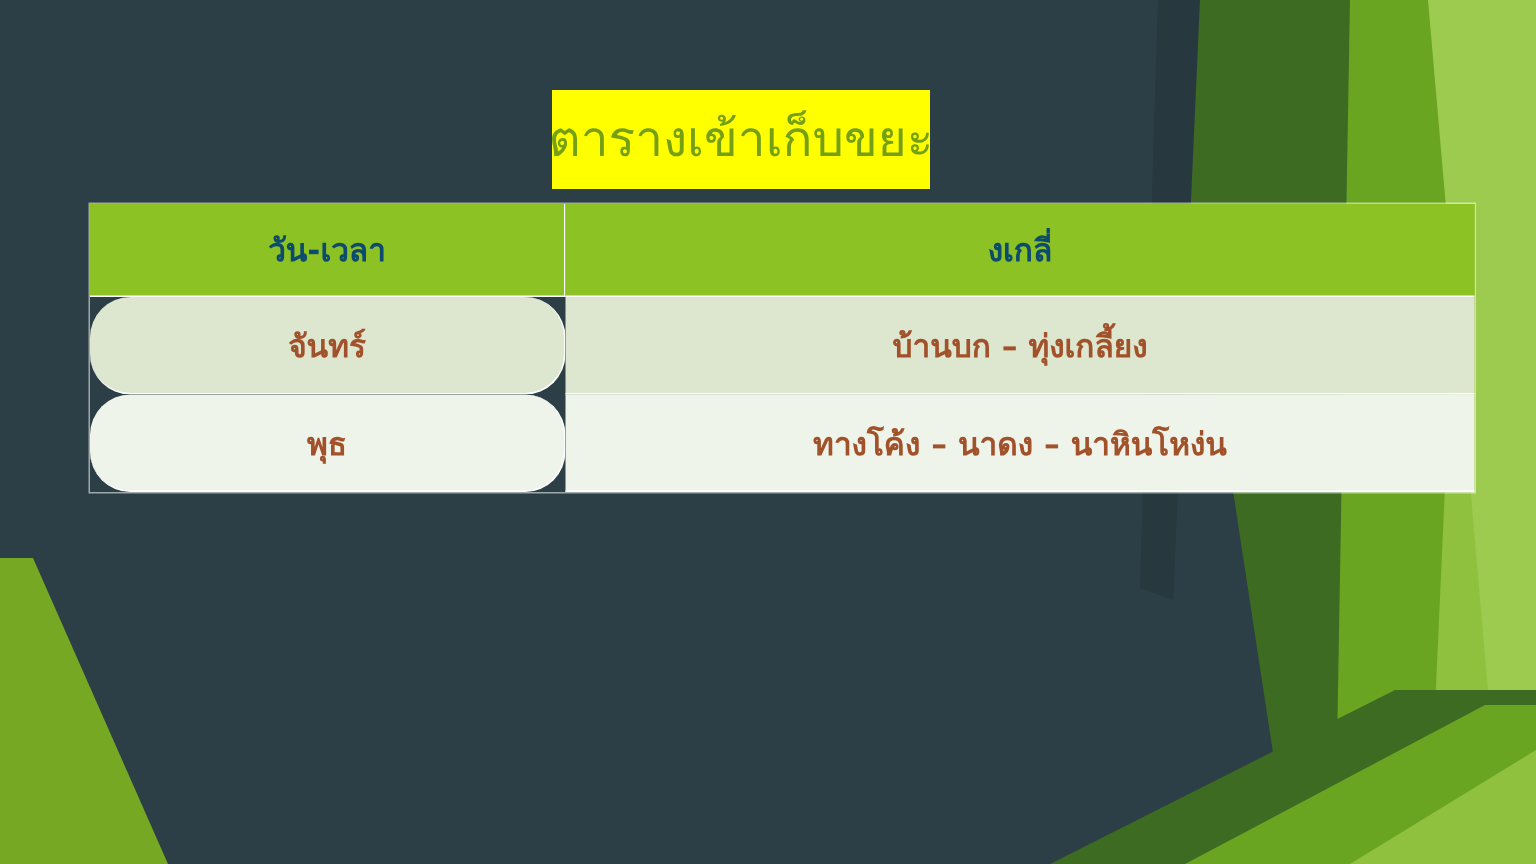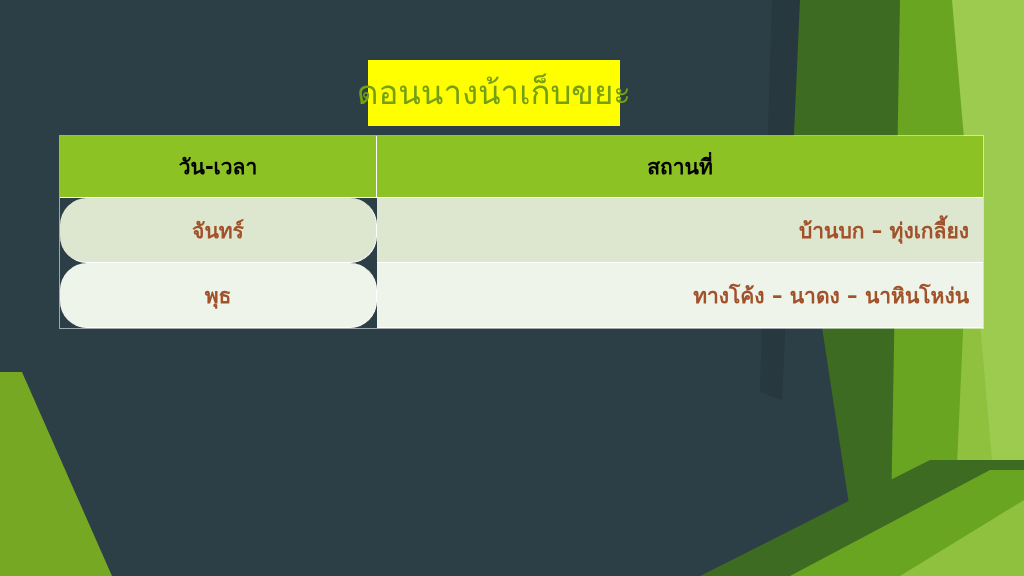--- a/index.html
+++ b/index.html
@@ -72,41 +72,41 @@
     border-right: 1px solid #ffffff;
     border-bottom: 1px solid #ffffff;
     box-sizing: border-box;
   }
   #schedule-table th:last-child,
   #schedule-table td:last-child { border-right: none; }
 
   thead th {
     height: 62px;
     background: #8cc224;
-    color: #000000;
+    color: #0c4a6e;
     font-size: 21px;
     font-weight: bold;
     text-align: center;
     vertical-align: middle;
   }
 
   tbody tr { height: 65px; }
   tbody tr:nth-child(odd)  td { background: #dde6ce; }
   tbody tr:nth-child(even) td { background: #eef4ea; }
 
   td.cell-day {
     text-align: center;
     vertical-align: middle;
     color: #a1522b;
     font-size: 21px;
     font-weight: bold;
     border-radius: 27px;
   }
   td.cell-place {
-    text-align: right;
+    text-align: center;
     vertical-align: middle;
     color: #a1522b;
     font-size: 21px;
     font-weight: bold;
     padding-left: 16px;
   }
 </style>
 </head>
 <body>
 
@@ -128,32 +128,32 @@
 
       <polygon points="0,372 0,576 112,576 22,372" fill="#76a824"></polygon>
 
       <polygon points="700,576 930,460 1024,460 1024,576" fill="#3d6b22"></polygon>
       <polygon points="790,576 990,470 1024,470 1024,576" fill="#6aa522"></polygon>
       <polygon points="900,576 1024,500 1024,576" fill="#8fc13e"></polygon>
     </svg>
   </div>
 
   <div id="title-box">
-    <span id="title-text">ดอนนางน้าเก็บขยะ</span>
+    <span id="title-text">ตารางเข้าเก็บขยะ</span>
   </div>
 
   <table id="schedule-table">
     <colgroup>
       <col class="col-day">
       <col class="col-place">
     </colgroup>
     <thead>
       <tr>
         <th>วัน-เวลา</th>
-        <th>สถานที่</th>
+        <th>งเกลี่</th>
       </tr>
     </thead>
     <tbody>
       <tr>
         <td class="cell-day">จันทร์</td>
         <td class="cell-place">บ้านบก – ทุ่งเกลี้ยง</td>
       </tr>
       <tr>
         <td class="cell-day">พุธ</td>
         <td class="cell-place">ทางโค้ง – นาดง – นาหินโหง่น</td>

